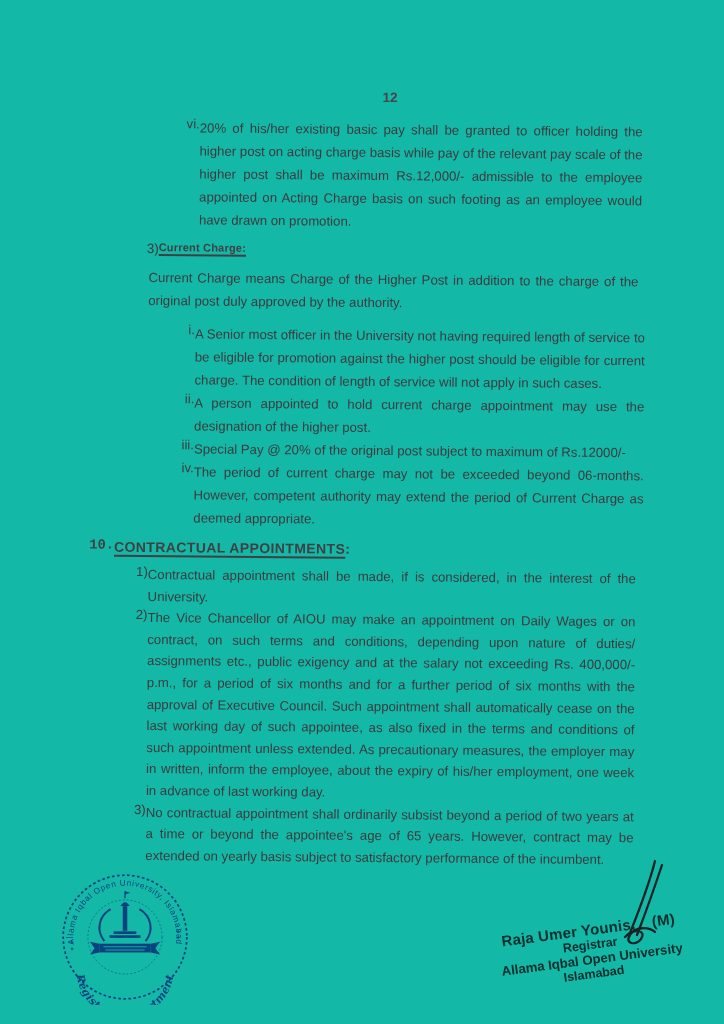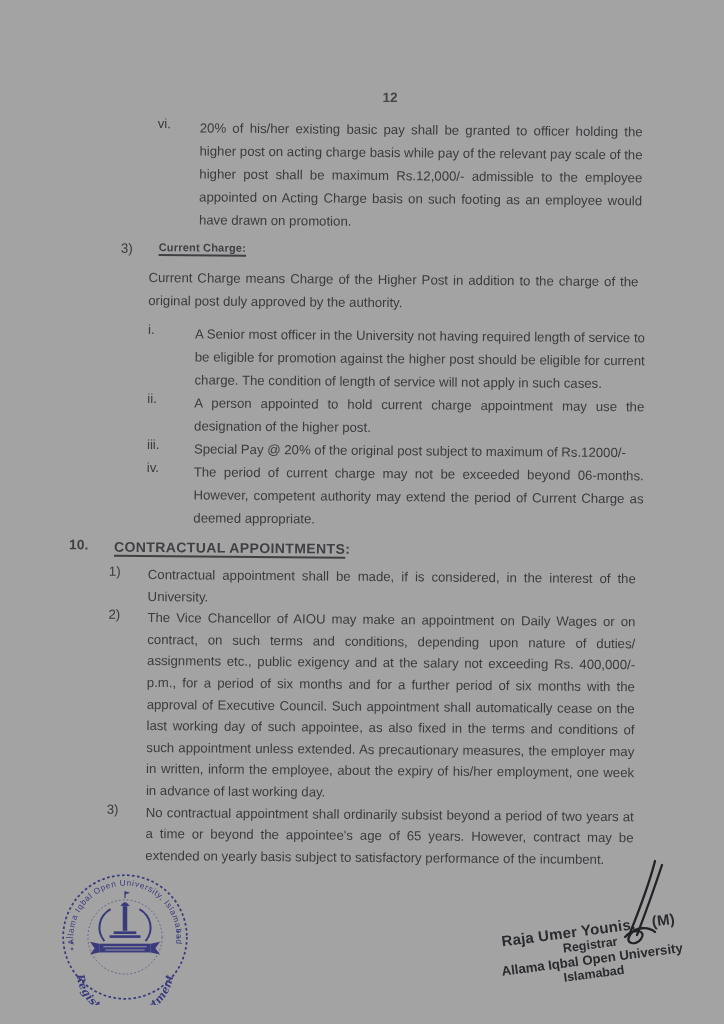--- a/index.html
+++ b/index.html
@@ -1,48 +1,48 @@
 <!DOCTYPE html>
 <html><head>
 <meta charset="utf-8">
 <style>
   html,body{margin:0;padding:0;background:#e8e8e8;}
   .page{
-    position:relative;width:724px;height:1024px;background:#a3a3a3;overflow:hidden;
+    position:relative;width:724px;height:1024px;background:#14b8a6;overflow:hidden;
     font-family:"Liberation Sans",sans-serif;color:#3b3b3f;
   }
   .doc{
     position:absolute;left:0;top:0;width:724px;
     transform:rotate(0.5deg);transform-origin:380px 100px;
   }
   .page-num{
     margin:90px 0 0 368px;width:44px;text-align:center;
     font-size:13.5px;font-weight:700;color:#46464a;
   }
   .row{display:flex;align-items:flex-start;}
-  .num{flex:none;font-size:13.2px;}
+  .num{flex:none;font-size:13.2px;text-align:right;}
   .txt{flex:none;text-align:justify;font-size:13.2px;}
 
   .vi-row{margin:13px 0 0 158px;}
   .vi-row .num{width:42px;}
   .vi-row .txt{width:443px;line-height:23px;}
 
   .cc-head-row{margin:10px 0 0 122px;}
   .cc-head-row .num{width:38px;font-size:13.5px;}
   .h-ul{font-size:11px;font-weight:700;text-decoration:underline;text-underline-offset:3px;text-decoration-thickness:1.5px;letter-spacing:.2px;color:#404044;}
 
   .intro{margin:10px 0 0 150px;width:490px;line-height:23px;font-size:13.2px;text-align:justify;}
 
   .sub-row{margin:0 0 0 150px;}
   .sub-row.first{margin-top:10px;}
   .sub-row .num{width:47px;}
   .sub-row .txt{width:450px;line-height:23px;}
 
   .sec-row{margin:9px 0 0 73px;}
-  .sec-row .num{width:45px;font-size:13.8px;font-weight:700;color:#404044;}
+  .sec-row .num{width:45px;font-size:13.8px;font-weight:700;color:#404044;font-family:Liberation Mono, monospace;}
   .sec-row .h-ul{font-size:14px;letter-spacing:.4px;}
   .sec-colon{font-size:14px;font-weight:700;color:#404044;}
 
   .c-row{margin:0 0 0 113px;}
   .c-row.first{margin-top:8px;}
   .c-row .num{width:39px;}
   .c-row .txt{width:488px;line-height:21.6px;}
 
   
   .stamp{

